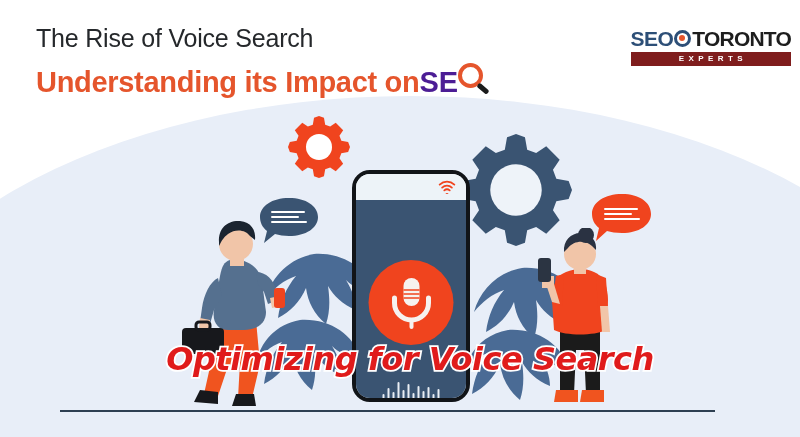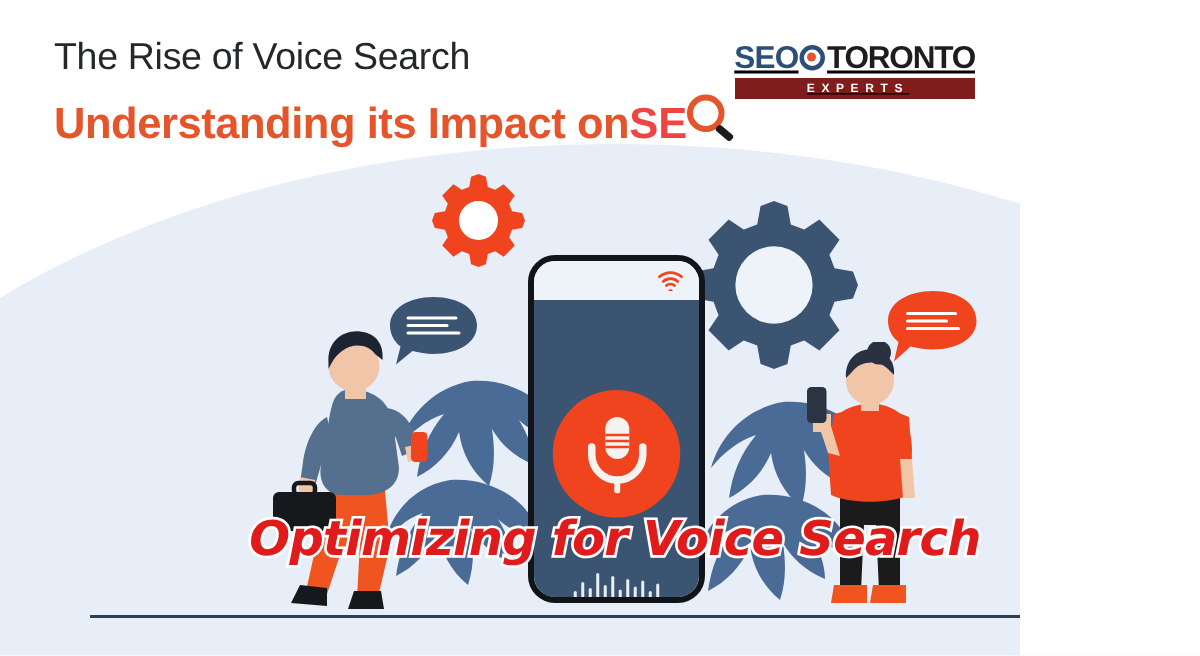--- a/index.html
+++ b/index.html
@@ -4,21 +4,21 @@
 <style>
   * { box-sizing: border-box; margin: 0; padding: 0; }
   html, body {
     width: 800px; height: 437px;
     background: #ffffff;
     font-family: "Liberation Sans", sans-serif;
     overflow: hidden;
   }
   #stage {
     position: relative;
-    width: 680px; height: 437px;
+    width: 800px; height: 437px;
     background: #ffffff;
     overflow: hidden;
   }
 
   
   .bg-blob {
     position: absolute;
     left: -150px; top: 96px;
     width: 1120px; height: 700px;
     background: #e8eef8;
@@ -40,38 +40,38 @@
   .headline-1 {
     font-size: 25px; font-weight: 400; letter-spacing: -0.2px;
     color: #25282b; line-height: 1.15; white-space: nowrap;
   }
   .headline-2 {
     margin-top: 9px;
     font-size: 29px; font-weight: 700; letter-spacing: -0.3px;
     color: #e5552c; line-height: 1.15; white-space: nowrap;
     display: flex; align-items: baseline;
   }
-  .seo-se { color: #ef4444; font-weight: 700; letter-spacing: 0px; }
+  .seo-se { color: #4c1d95; font-weight: 700; letter-spacing: 0px; }
   .magnifier {
     position: relative; display: inline-block;
     width: 30px; height: 30px; vertical-align: -6px;
   }
   .magnifier .mg-ring {
     position: absolute; left: 0; top: 1px;
     width: 25px; height: 25px;
     border: 4px solid #e5552c; border-radius: 50%;
   }
   .magnifier .mg-handle {
     position: absolute; left: 20px; top: 20px;
     width: 13px; height: 5px; background: #1b1b1b;
     border-radius: 2px; transform: rotate(40deg); transform-origin: left center;
   }
 
   
-  .logo { position: absolute; right: 30px; top: 28px; text-align: center; text-decoration: underline; }
+  .logo { position: absolute; right: 9px; top: 28px; text-align: center; }
   .logo-top {
     font-size: 21px; font-weight: 700; letter-spacing: -0.5px;
     line-height: 1; white-space: nowrap; display: flex; align-items: center;
   }
   .logo-seo { color: #2d4f77; }
   .logo-o {
     display: inline-block; position: relative;
     width: 17px; height: 17px; border: 3.5px solid #2d4f77;
     border-radius: 50%; margin: 0 1px;
   }

